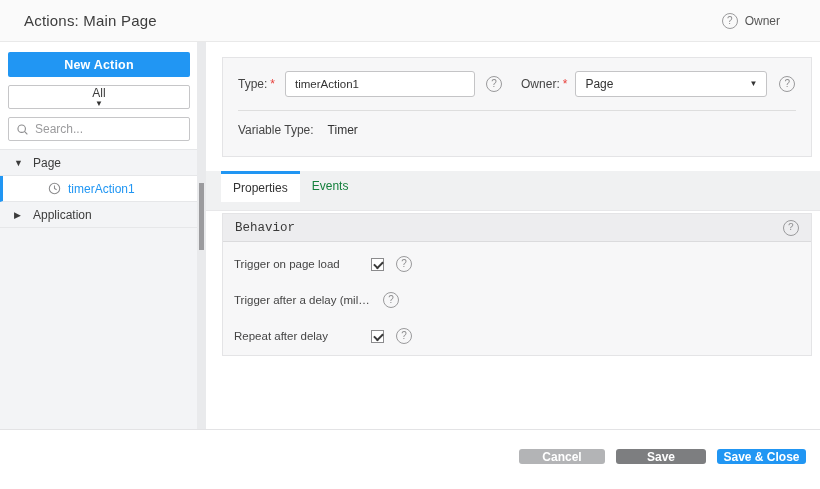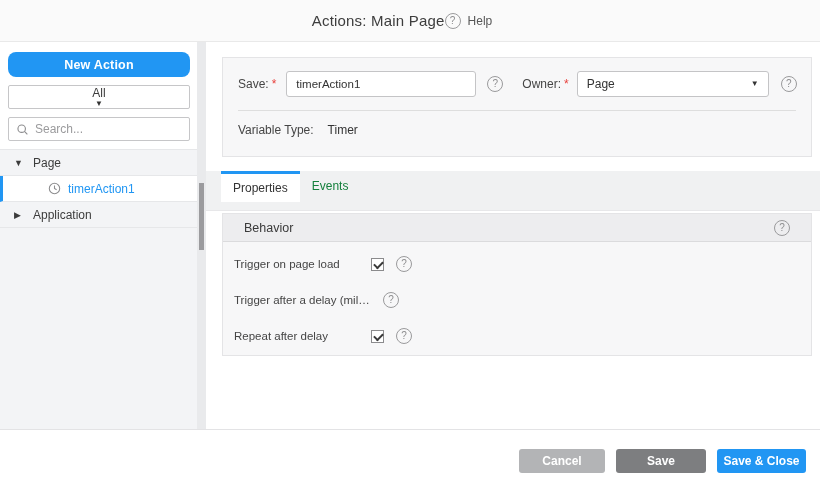--- a/index.html
+++ b/index.html
@@ -6,37 +6,37 @@
   html,body { width:820px; height:489px; }
   body {
     font-family: "Liberation Sans", sans-serif;
     background:#fff; position:relative; overflow:hidden;
     color:#444; font-size:12px;
   }
   
   .titlebar {
     position:absolute; left:0; top:0; width:820px; height:42px;
     background:#fafafa; border-bottom:1px solid #e9e9e9;
-    display:flex; align-items:center; justify-content:center;
+    display:flex; align-items:center; justify-content:space-between;
     padding:0 40px 0 24px;
   }
   .titlebar h1 { font-size:15px; font-weight:400; color:#3d3d3d; letter-spacing:.2px; }
   .help-link { display:flex; align-items:center; gap:7px; cursor:pointer; color:#565656; font-size:12px; }
   
   .qicon {
     width:16px; height:16px; border:1px solid #9a9a9c; border-radius:50%;
     display:inline-flex; align-items:center; justify-content:center;
     color:#8d8d8f; font-size:10px; line-height:1; flex:0 0 auto; cursor:pointer;
     background:transparent;
   }
   
   .sidebar { position:absolute; left:0; top:42px; width:197px; height:387px; background:#fff; }
   .side-controls { padding:10px 7px 0 8px; }
   .btn-new-action {
-    width:100%; height:25px; background:#2196f3; border:none; border-radius:8px;
+    width:100%; height:25px; background:#2196f3; border:none; border-radius:2px;
     color:#fff; font-weight:bold; font-size:12.5px; letter-spacing:.2px; cursor:pointer;
     font-family:"Liberation Sans",sans-serif;
   }
   .side-select {
     margin-top:8px; height:24px; background:#fff; border:1px solid #c6c6c8; border-radius:2px;
     display:flex; align-items:center; justify-content:space-between; padding:0 9px;
     color:#3c3c3c; cursor:pointer;flex-direction:column;
   }
   .caret { font-size:8px; color:#333; line-height:1; }
   .side-search {
@@ -105,22 +105,22 @@
     color:#15803d; font-size:12px; height:30px;
   }
   .tab.active {
     background:#fff; border-top:3px solid #2196f3; color:#333;
     margin-bottom:-1px; height:31px;
   }
   
   .panel.behavior { top:171px; height:143px; padding:0; }
   .section-header {
     height:28px; background:#ededef; border-bottom:1px solid #dbdbdd;
-    display:flex; align-items:center; justify-content:space-between; padding:0 21px;
-    color:#3a3a3a; font-size:12.5px;
+    display:flex; align-items:center; justify-content:space-between; padding:0 12px;
+    color:#3a3a3a; font-size:12.5px;font-family:Liberation Mono, monospace;
   }
   .behavior-body { padding:10px 11px 0 11px; }
   .b-row { display:flex; align-items:center; min-height:24px; }
   .b-row + .b-row { margin-top:12px; }
   .b-row .b-lbl {
     width:137px; flex:0 0 137px; font-size:11.5px; color:#454545;
     white-space:nowrap; overflow:hidden; text-overflow:ellipsis;
   }
   .checkbox {
     width:13px; height:13px; background:#fff; border:1px solid #8b8b8d;
@@ -134,36 +134,36 @@
   .b-row .qicon { margin-left:12px; }
   .delay-input { width:197px; }
   
   .footer {
     position:absolute; left:0; top:429px; width:820px; height:60px;
     background:#fff; border-top:1px solid #e3e3e5;
     display:flex; justify-content:flex-end; align-items:flex-start;
     gap:11px; padding:19px 14px 0 0;
   }
   .btn {
-    height:24px; border:none; border-radius:3px; color:#fff; font-weight:bold;
+    height:15px; border:none; border-radius:3px; color:#fff; font-weight:bold;
     font-size:12px; cursor:pointer; font-family:"Liberation Sans",sans-serif;
   }
   .btn-cancel { width:86px; background:#b3b4b6; }
   .btn-save { width:90px; background:#7d7e80; }
   .btn-save-close { width:89px; background:#2196f3; }
   svg { display:block; }
 </style>
 </head>
 <body>
 
 <div class="titlebar">
   <h1>Actions: Main Page</h1>
   <div class="help-link">
     <span class="qicon">?</span>
-    <span>Help</span>
+    <span>Owner</span>
   </div>
 </div>
 
 <div class="sidebar">
   <div class="side-controls">
     <button class="btn-new-action">New Action</button>
     <div class="side-select">
       <span>All</span>
       <span class="caret">▼</span>
     </div>
@@ -199,21 +199,21 @@
 </div>
 
 <div class="vscrollbar">
   <div class="thumb"></div>
 </div>
 
 <div class="main">
 
   <div class="panel details">
     <div class="form-row">
-      <span class="lbl">Save:</span>
+      <span class="lbl">Type:</span>
       <span class="req">*</span>
       <input class="text-input name-input" type="text" value="timerAction1" style="">
       <span class="qicon" style="margin-left:11px">?</span>
       <span class="lbl" style="margin-left:19px">Owner:</span>
       <span class="req">*</span>
       <div class="fake-select owner-select">
         <span>Page</span>
         <span class="caret">▼</span>
       </div>
       <span class="qicon" style="margin-left:12px">?</span>

